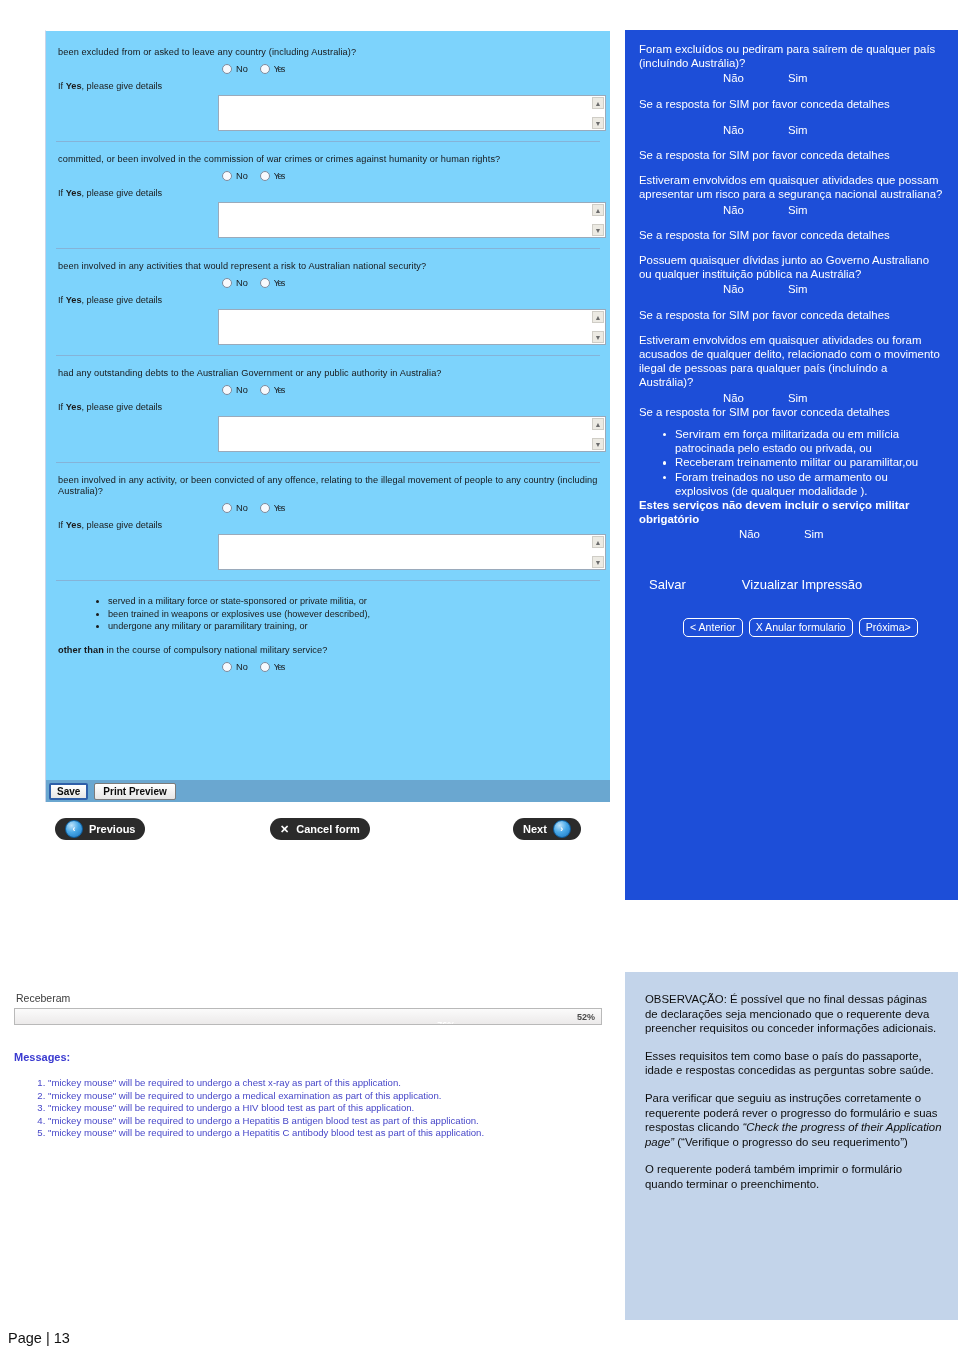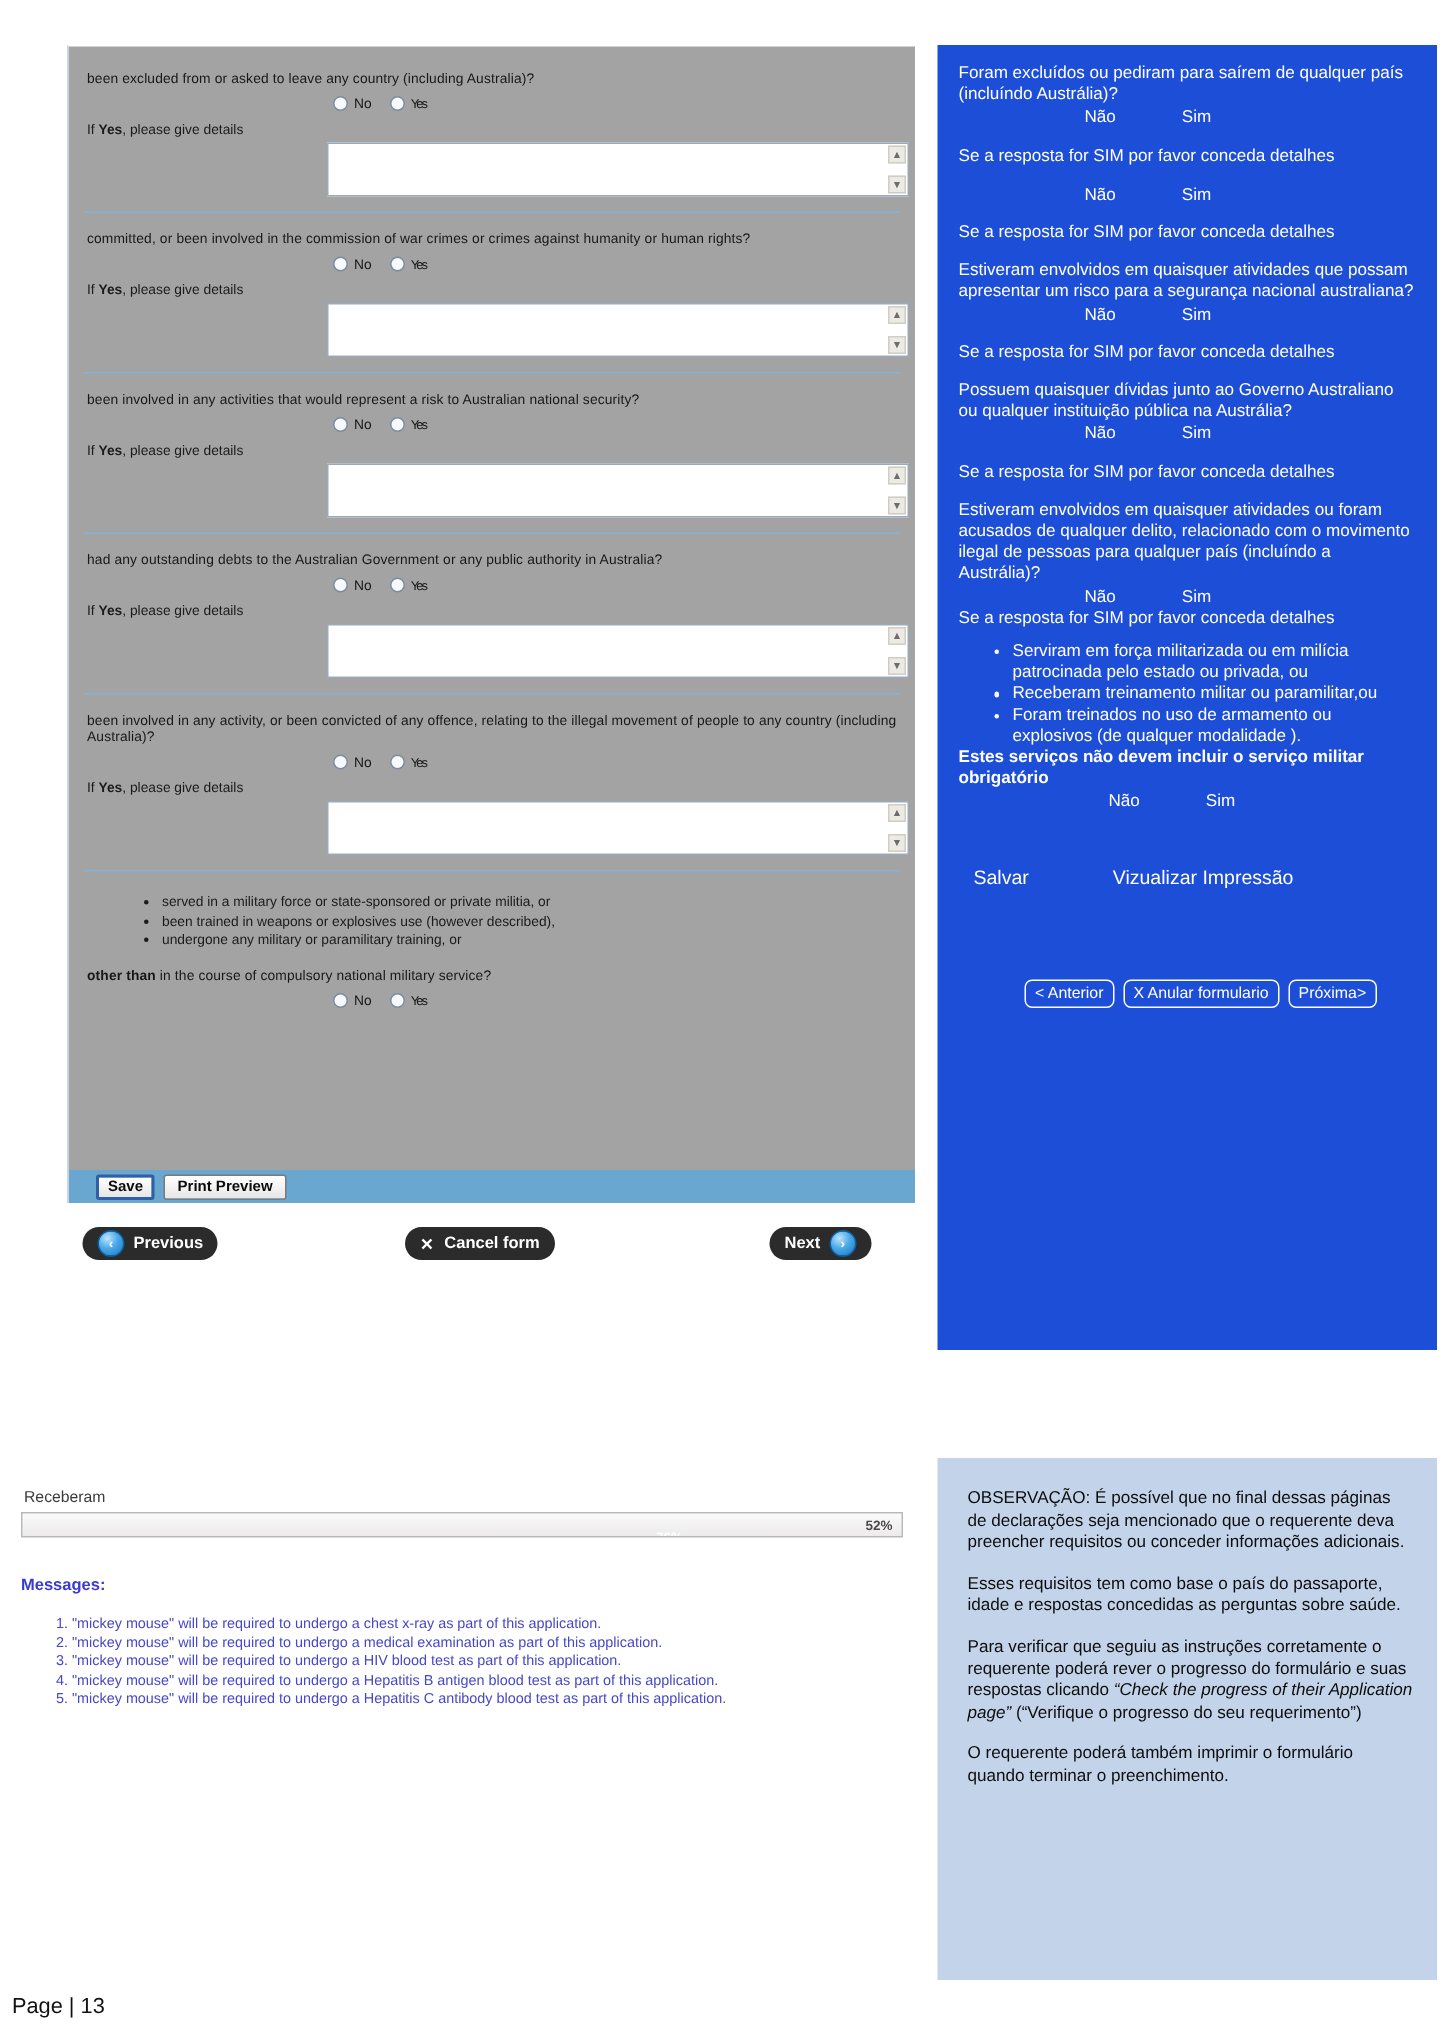--- a/index.html
+++ b/index.html
@@ -6,21 +6,21 @@
   body{
     width:960px;height:1352px;
     background:#ffffff;
     font-family:"Liberation Sans", sans-serif;
     position:relative;
     overflow:hidden;
   }
   
   .form-shot{
     position:absolute;left:45px;top:30px;width:565px;height:772px;
-    background:#a3a3a3;
+    background:#7dd3fc;
     border-left:1px solid #c9d4e8;
     border-top:1px solid #ffffff;
     box-sizing:border-box;
     font-family:"Liberation Sans", sans-serif;
     color:#1b1b1b;
     filter:blur(.18px);
   }
   .form-shot .qblock{position:relative;padding:0 8px;}
   .qtext{
     font-size:9.2px;line-height:11px;color:#17181a;
@@ -57,21 +57,21 @@
   .bullets{margin:8px 0 0 40px;padding:0;list-style:none;}
   .bullets li{
     font-size:9.2px;line-height:12.5px;position:relative;padding-left:14px;
   }
   .bullets li:before{
     content:"";position:absolute;left:2px;top:5px;width:3px;height:3px;
     background:#1b1b1b;border-radius:50%;
   }
   .savebar{
     position:absolute;left:0;bottom:0;width:100%;height:22px;
-    background:#6aa7d0;display:flex;align-items:center;gap:6px;padding-left:18px;
+    background:#6aa7d0;display:flex;align-items:center;gap:6px;padding-left:3px;
     box-sizing:border-box;
   }
   .winbtn{
     background:linear-gradient(#ffffff,#e6e6e6);
     border:1px solid #7b7b7b;border-radius:2px;
     font-size:10px;font-weight:bold;color:#0b0b0b;
     padding:1px 8px;line-height:13px;
   }
   .winbtn.default{border:2px solid #2f5fa8;padding:0 6px;}
   
@@ -121,21 +121,20 @@
   .save-row{
     display:flex;gap:56px;margin-top:36px;font-size:13px;padding-left:10px;
   }
   .wiz-row{
     display:flex;gap:6px;margin-top:26px;padding-left:44px;
   }
   .wizbtn{
     border:1.6px solid #ffffff;border-radius:5px;color:#ffffff;
     font-size:10.6px;padding:2px 6px;line-height:13px;white-space:nowrap;
     background:transparent;
-    margin-top:35px;
   }
   
   .progress-shot{
     position:absolute;left:14px;top:992px;width:600px;height:190px;
     background:#ffffff;filter:blur(.2px);
   }
   .prog-label{
     font-size:10.5px;color:#3b3b3b;font-family:"Liberation Sans",sans-serif;
     padding-left:2px;
   }

